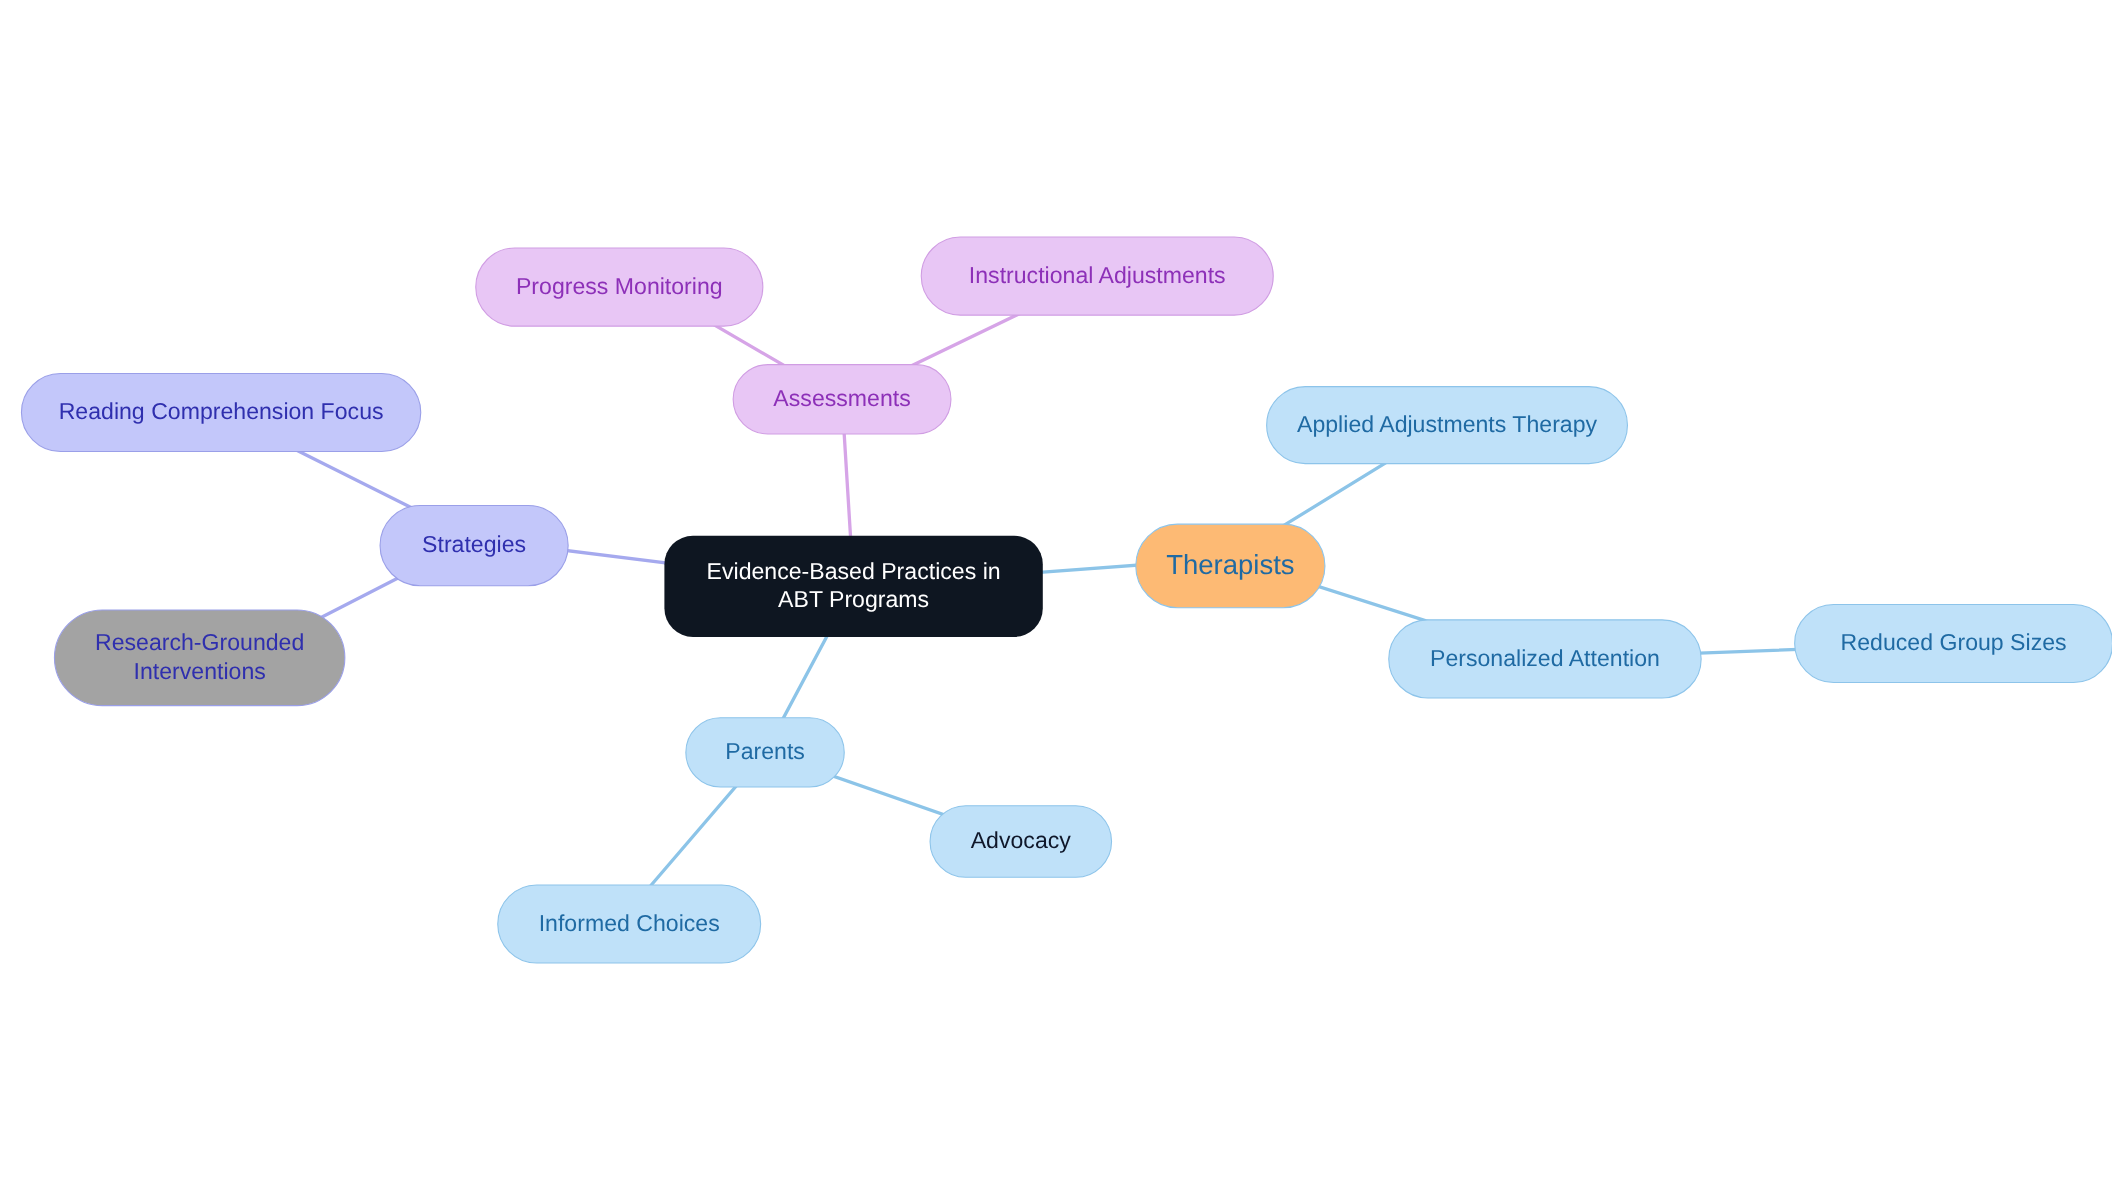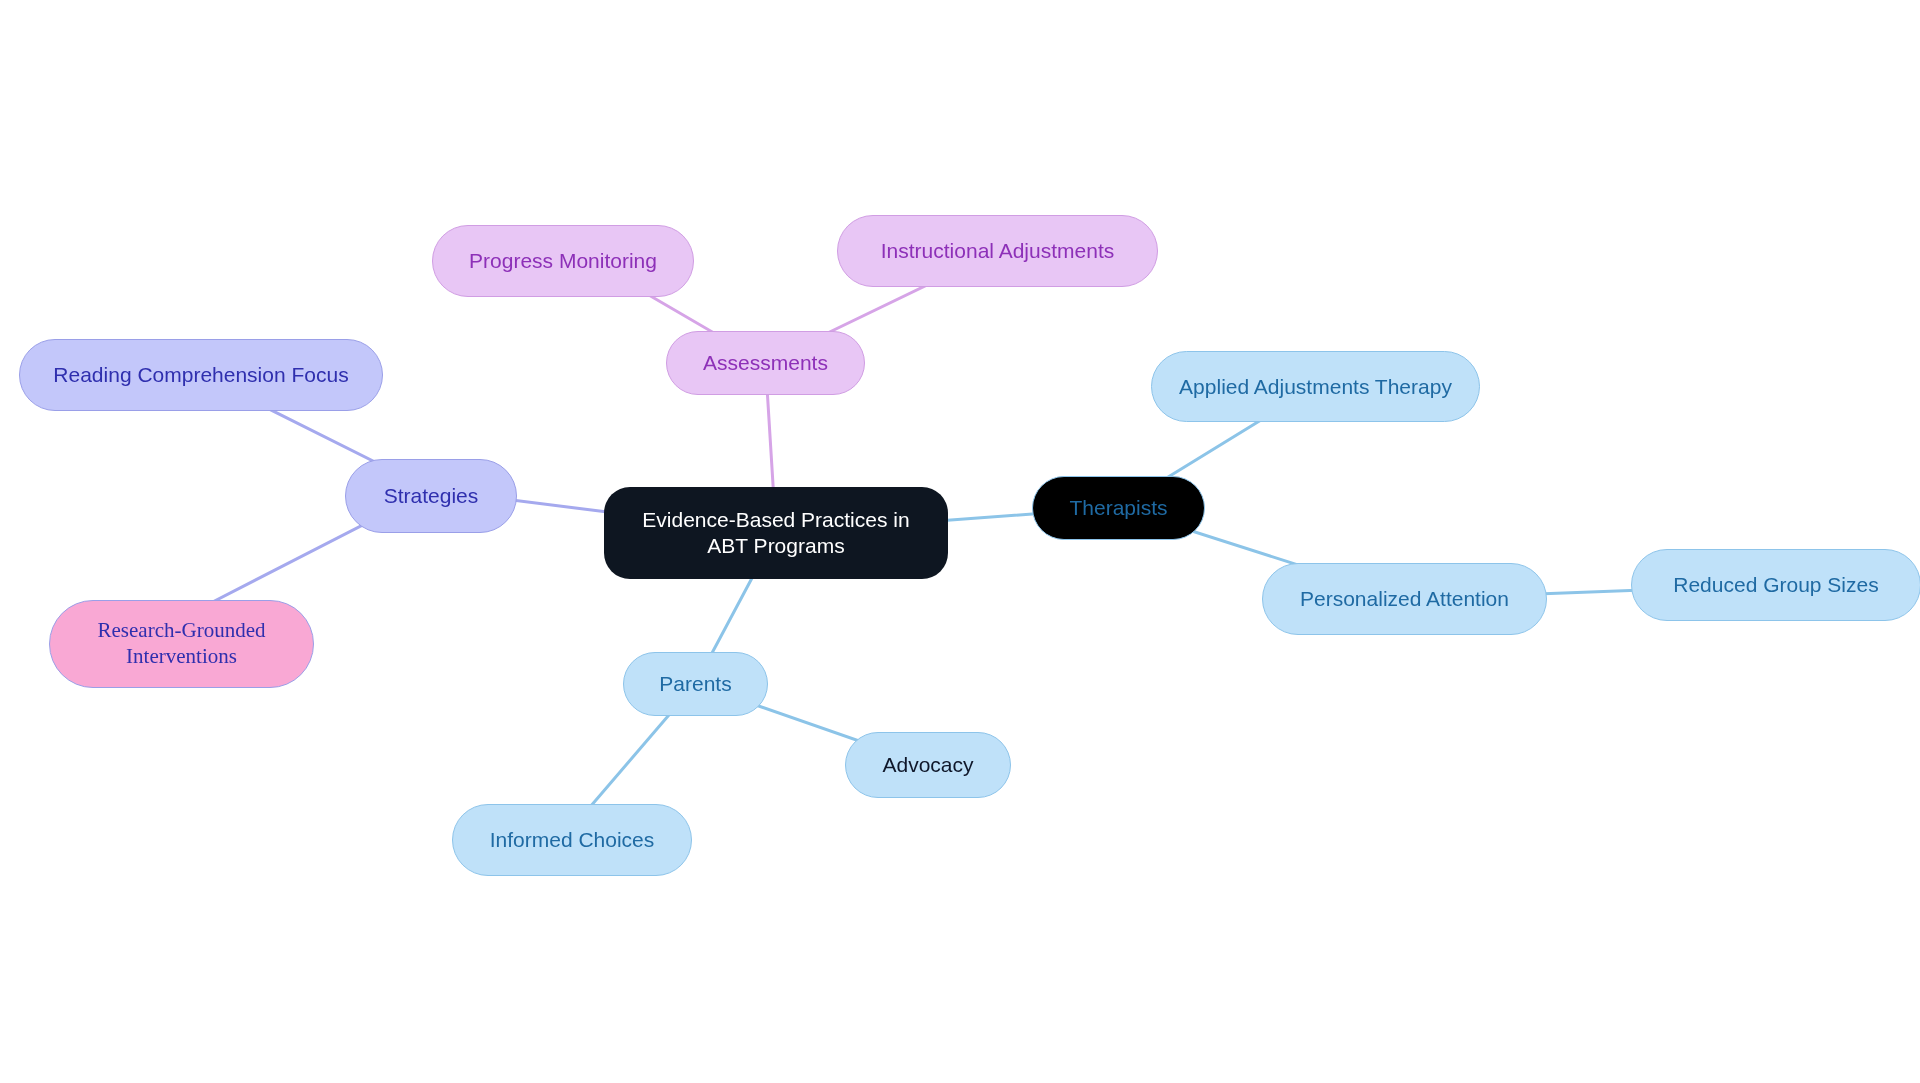--- a/index.html
+++ b/index.html
@@ -71,25 +71,25 @@
       <line x1="1118.5" y1="507.5" x2="1404.5" y2="599" stroke="#8cc4e8" stroke-width="3" stroke-linecap="round"></line>
       <line x1="1404.5" y1="599" x2="1776" y2="585" stroke="#8cc4e8" stroke-width="3" stroke-linecap="round"></line>
       <line x1="776" y1="533" x2="695.5" y2="684" stroke="#8cc4e8" stroke-width="3" stroke-linecap="round"></line>
       <line x1="695.5" y1="684" x2="928" y2="765" stroke="#8cc4e8" stroke-width="3" stroke-linecap="round"></line>
       <line x1="695.5" y1="684" x2="572" y2="828" stroke="#8cc4e8" stroke-width="3" stroke-linecap="round"></line>
     </svg>
 <div class="node node-root" style="left: 604px; top: 487px; width: 344px; height: 92px; background: rgb(14, 22, 33); border-color: transparent; color: rgb(255, 255, 255); font-size: 21px;"><span class="node-label">Evidence-Based Practices in
 ABT Programs</span></div>
     <div class="node" style="left: 345px; top: 459px; width: 172px; height: 74px; background: rgb(195, 199, 250); border-color: rgb(154, 159, 232); color: rgb(47, 47, 174); font-size: 21px;"><span class="node-label">Strategies</span></div>
     <div class="node" style="left: 19px; top: 339px; width: 364px; height: 72px; background: rgb(195, 199, 250); border-color: rgb(154, 159, 232); color: rgb(47, 47, 174); font-size: 21px;"><span class="node-label">Reading Comprehension Focus</span></div>
-    <div class="node" style="left: 49px; top: 600px; width: 265px; height: 88px; background: #f9a8d4; border-color: rgb(154, 159, 232); color: rgb(47, 47, 174); font-size: 21px; font-family: Liberation Serif, serif;"><span class="node-label">Research-Grounded
+    <div class="node" style="left: 49px; top: 554px; width: 265px; height: 88px; background: #a3a3a3; border-color: rgb(154, 159, 232); color: rgb(47, 47, 174); font-size: 21px;"><span class="node-label">Research-Grounded
 Interventions</span></div>
     <div class="node" style="left: 666px; top: 331px; width: 199px; height: 64px; background: rgb(232, 198, 245); border-color: rgb(208, 157, 227); color: rgb(141, 48, 184); font-size: 21px;"><span class="node-label">Assessments</span></div>
     <div class="node" style="left: 432px; top: 209px; width: 262px; height: 72px; background: rgb(232, 198, 245); border-color: rgb(208, 157, 227); color: rgb(141, 48, 184); font-size: 21px; margin-top: 16px;"><span class="node-label">Progress Monitoring</span></div>
     <div class="node" style="left: 837px; top: 215px; width: 321px; height: 72px; background: rgb(232, 198, 245); border-color: rgb(208, 157, 227); color: rgb(141, 48, 184); font-size: 21px;"><span class="node-label">Instructional Adjustments</span></div>
-    <div class="node" style="left: 1032px; top: 476px; width: 173px; height: 64px; background: #000000; border-color: rgb(141, 196, 234); color: rgb(31, 106, 163); font-size: 21px;"><span class="node-label">Therapists</span></div>
+    <div class="node" style="left: 1032px; top: 476px; width: 173px; height: 77px; background: #fdba74; border-color: rgb(141, 196, 234); color: rgb(31, 106, 163); font-size: 25px;"><span class="node-label">Therapists</span></div>
     <div class="node" style="left: 1151px; top: 351px; width: 329px; height: 71px; background: rgb(191, 225, 249); border-color: rgb(141, 196, 234); color: rgb(31, 106, 163); font-size: 21px;"><span class="node-label">Applied Adjustments Therapy</span></div>
     <div class="node" style="left: 1262px; top: 563px; width: 285px; height: 72px; background: rgb(191, 225, 249); border-color: rgb(141, 196, 234); color: rgb(31, 106, 163); font-size: 21px; text-align: center;"><span class="node-label">Personalized Attention</span></div>
     <div class="node" style="left: 1631px; top: 549px; width: 290px; height: 72px; background: rgb(191, 225, 249); border-color: rgb(141, 196, 234); color: rgb(31, 106, 163); font-size: 21px;"><span class="node-label">Reduced Group Sizes</span></div>
     <div class="node" style="left: 623px; top: 652px; width: 145px; height: 64px; background: rgb(191, 225, 249); border-color: rgb(141, 196, 234); color: rgb(31, 106, 163); font-size: 21px;"><span class="node-label">Parents</span></div>
     <div class="node" style="left: 845px; top: 732px; width: 166px; height: 66px; background: rgb(191, 225, 249); border-color: rgb(141, 196, 234); color: #0f172a; font-size: 21px;"><span class="node-label">Advocacy</span></div>
     <div class="node" style="left: 452px; top: 792px; width: 240px; height: 72px; background: rgb(191, 225, 249); border-color: rgb(141, 196, 234); color: rgb(31, 106, 163); font-size: 21px; margin-top: 12px;"><span class="node-label">Informed Choices</span></div>
   </div>
 
 </body></html>

